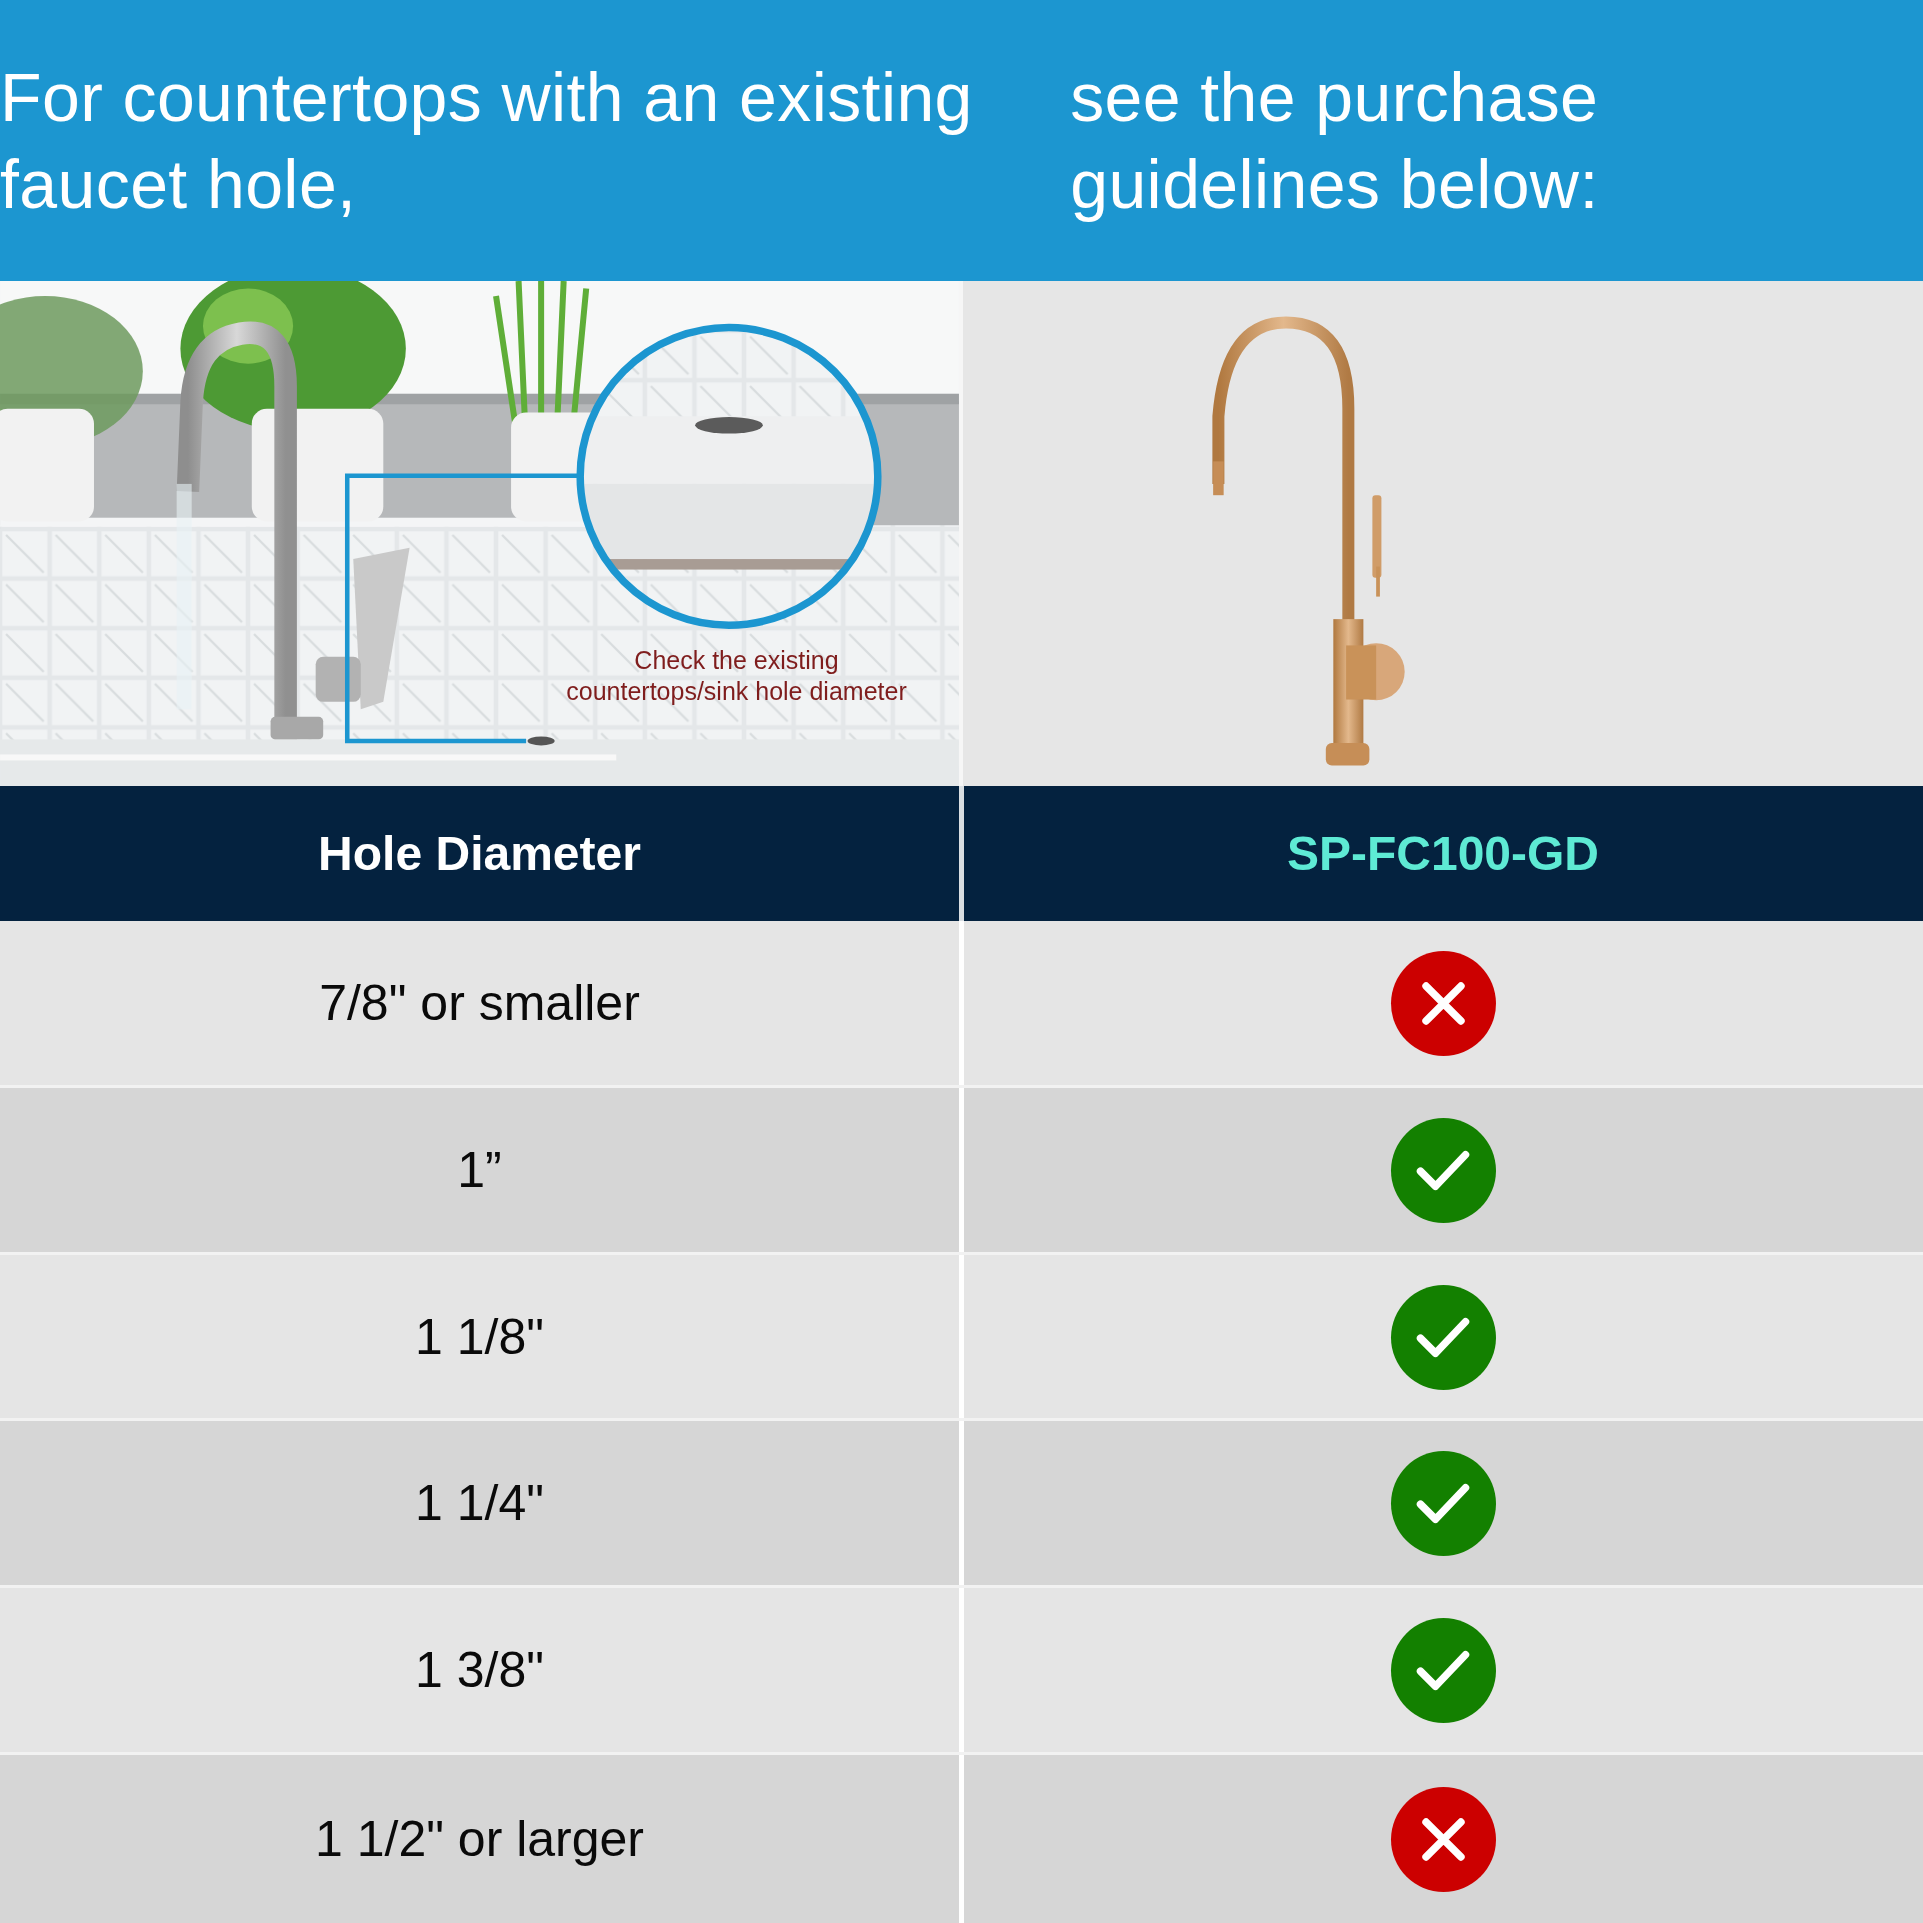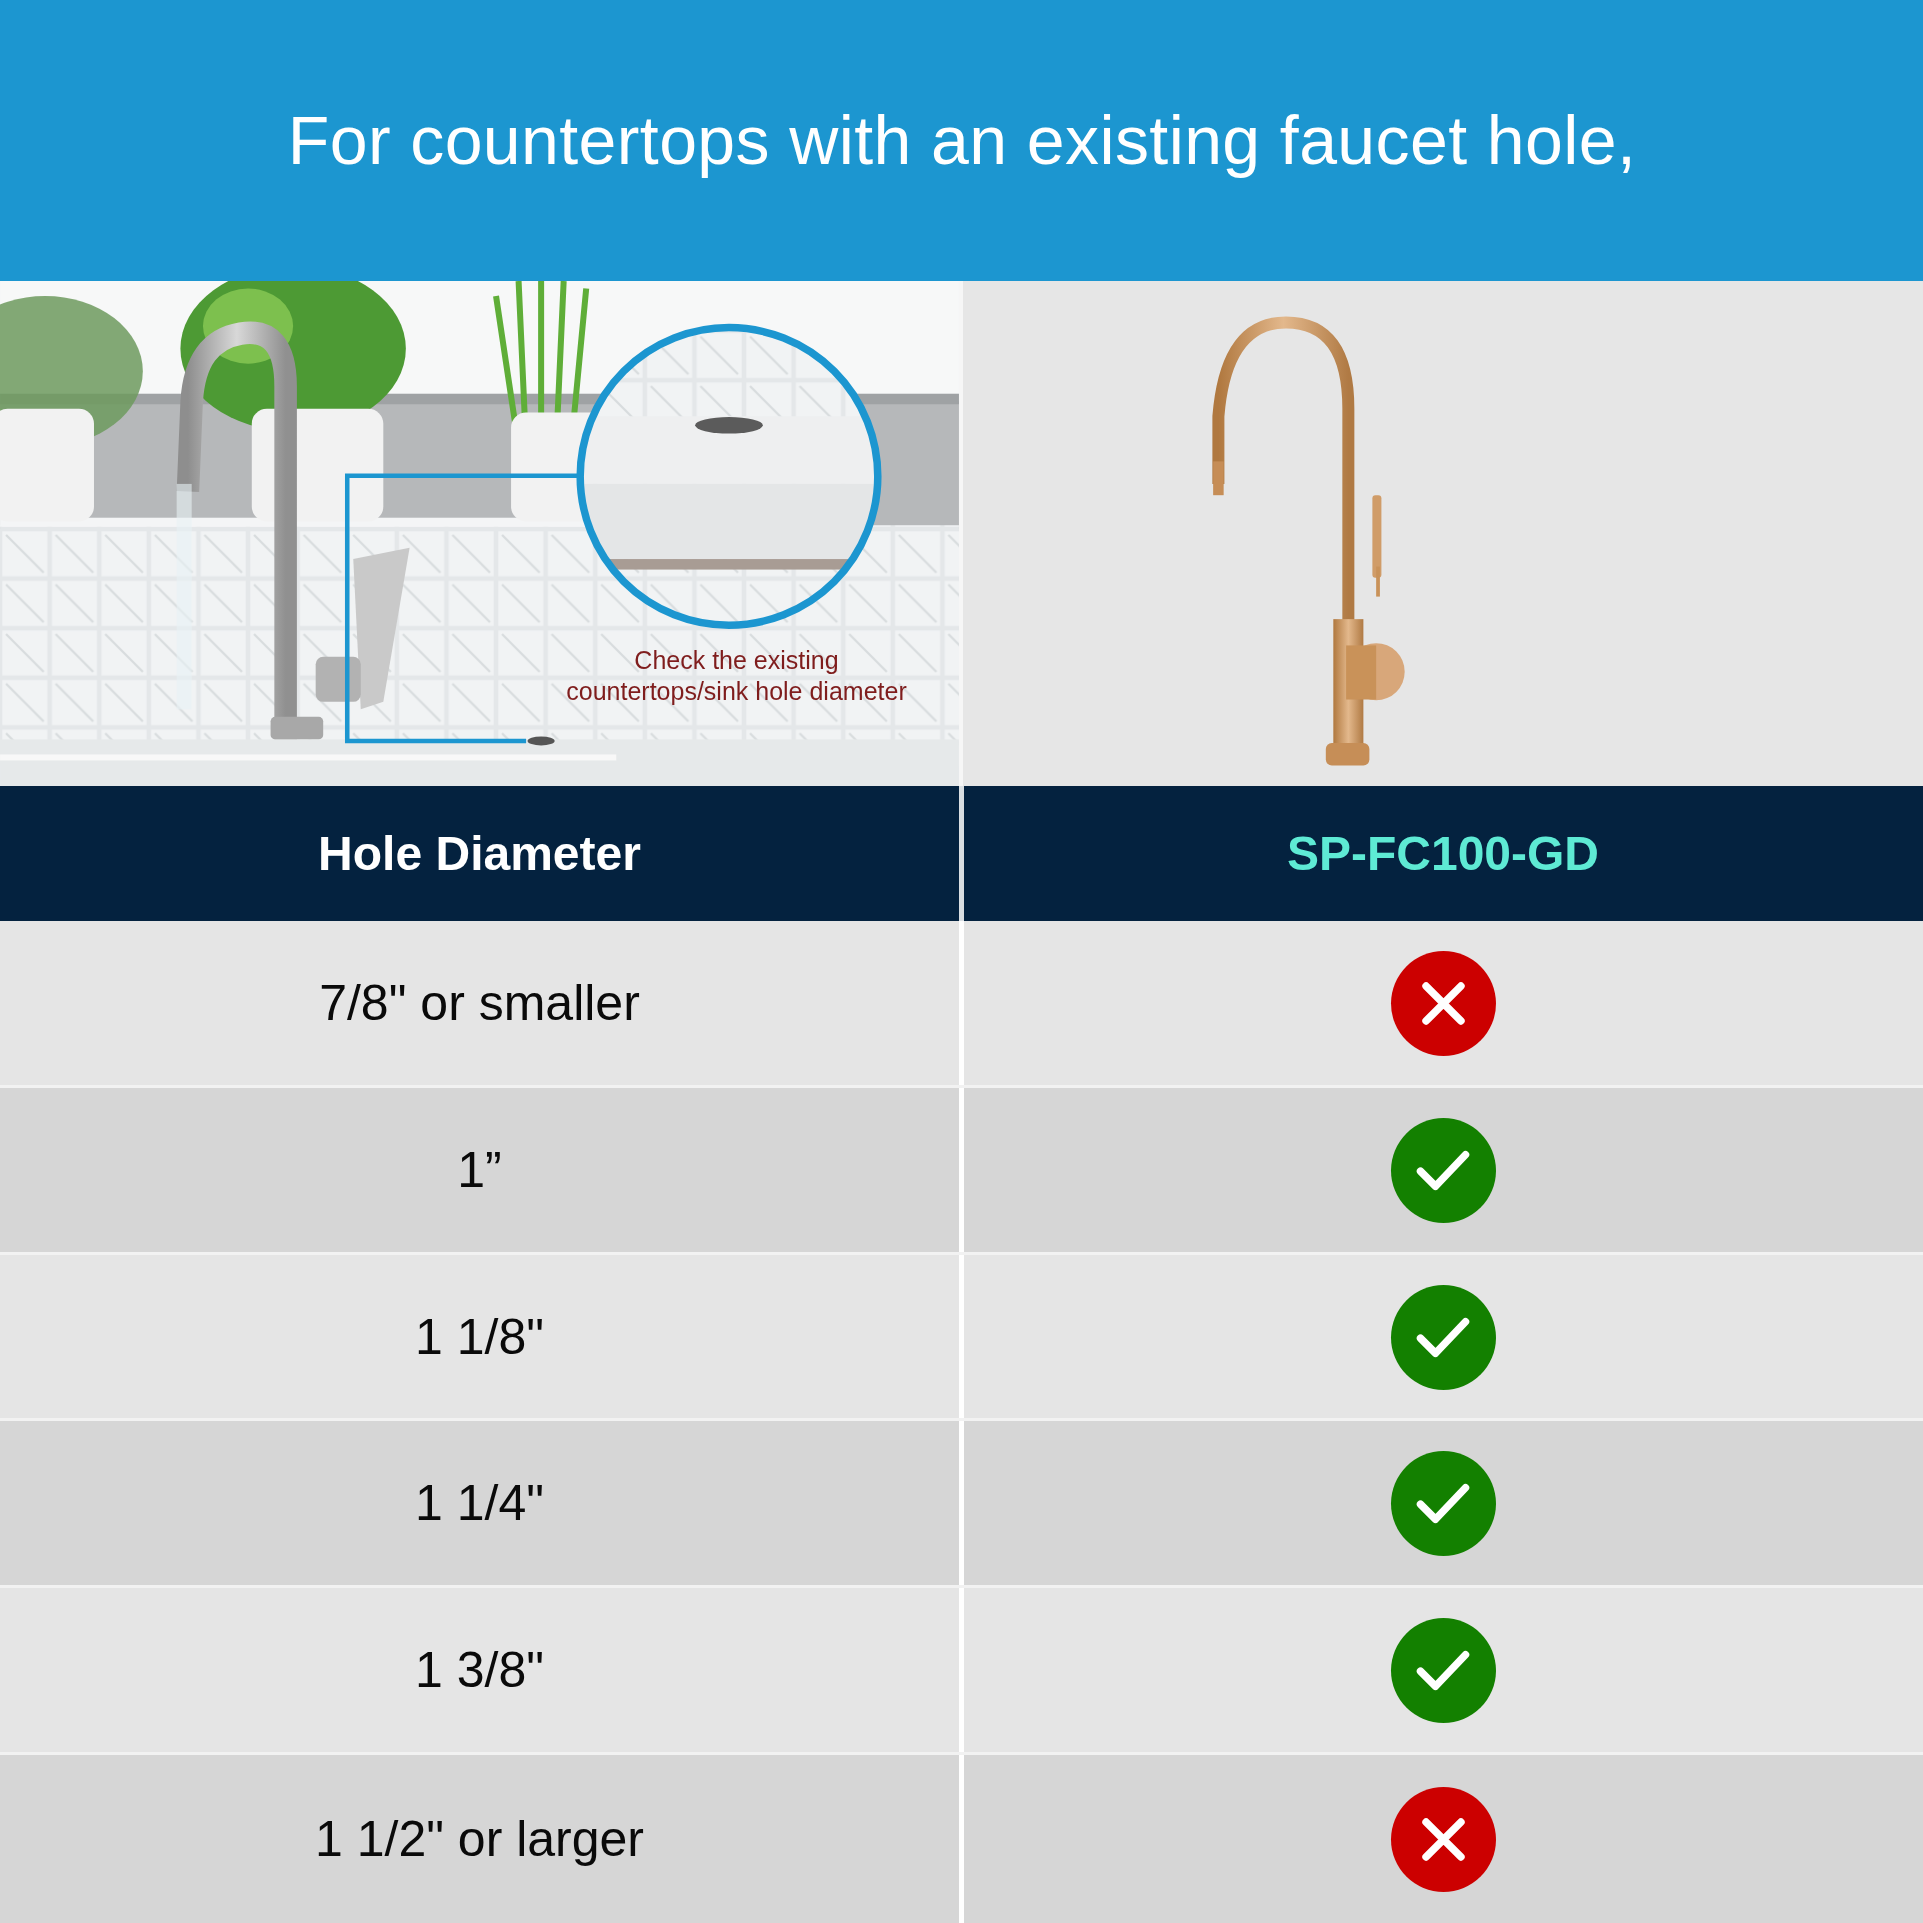--- a/index.html
+++ b/index.html
@@ -1,17 +1,17 @@
 <!DOCTYPE html>
 <html style="font-size:12px"><head>
 <meta charset="utf-8">
 <style>
   html, body { margin:0; padding:0; }
   body { width:1924px; height:1924px; overflow:hidden; background:#e5e5e5; font-family:"Liberation Sans", sans-serif; position:relative; }
-  .banner { position:absolute; left:0; top:0; width:1924px; height:281px; background:#1c96d0; display:flex; flex-direction:row; align-items:center; justify-content:center; color:#fff; }
+  .banner { position:absolute; left:0; top:0; width:1924px; height:281px; background:#1c96d0; display:flex; flex-direction:row; align-items:center; color:#fff; }
   .banner .line { font-size:68px; line-height:87px; font-weight:400; letter-spacing:0.4px; }
   .photo-left { position:absolute; left:0; top:281px; width:959px; height:505px; overflow:hidden; background:#e9ecee; }
   .photo-right { position:absolute; left:963px; top:281px; width:960px; height:505px; background:#e6e6e6; overflow:hidden; }
   .vdiv-top { position:absolute; left:959px; top:281px; width:4.5px; height:505px; background:#f6f6f6; }
   .callout-text { position:absolute; left:526px; top:645px; width:421px; text-align:center; color:#7f1d1d; font-size:25px; line-height:31px; }
   .header-row { position:absolute; left:0; top:786px; width:1924px; height:135px; background:#04223f; }
   .header-left { position:absolute; left:0; top:0; width:959px; height:135px; display:flex; align-items:center; justify-content:center; color:#fff; font-size:48px; font-weight:700; }
   .header-right { position:absolute; left:963px; top:0; width:960px; height:135px; display:flex; flex-direction:column; align-items:center; justify-content:center; color:#5eead4; }
   .header-right .model { font-size:48px; font-weight:700; line-height:54px; }
   .header-right .asin { font-size:39px; font-weight:400; line-height:48px; }
@@ -26,20 +26,21 @@
   .vdiv { position:absolute; left:959px; top:0; width:4.5px; height:100%; background:#ffffff; }
   .status { width:105px; height:105px; border-radius:50%; display:flex; align-items:center; justify-content:center; }
   .status.no { background:#cc0000; }
   .status.yes { background:#138000; }
 </style>
 </head>
 <body>
 
 <div class="banner">
   <div class="line">For countertops with an existing faucet hole,</div>
+  <div class="line">see the purchase guidelines below:</div>
 </div>
 
 <div class="photo-left">
   <svg width="959" height="505" viewBox="0 0 1276 672">
     <defs>
       <pattern id="tiles" width="66" height="66" patternUnits="userSpaceOnUse">
         <rect width="66" height="66" fill="#e4e7e9"></rect>
         <rect x="3" y="3" width="60" height="60" fill="#f1f3f4"></rect>
         <line x1="8" y1="8" x2="58" y2="58" stroke="#d8dcde" stroke-width="3"></line>
       </pattern>

